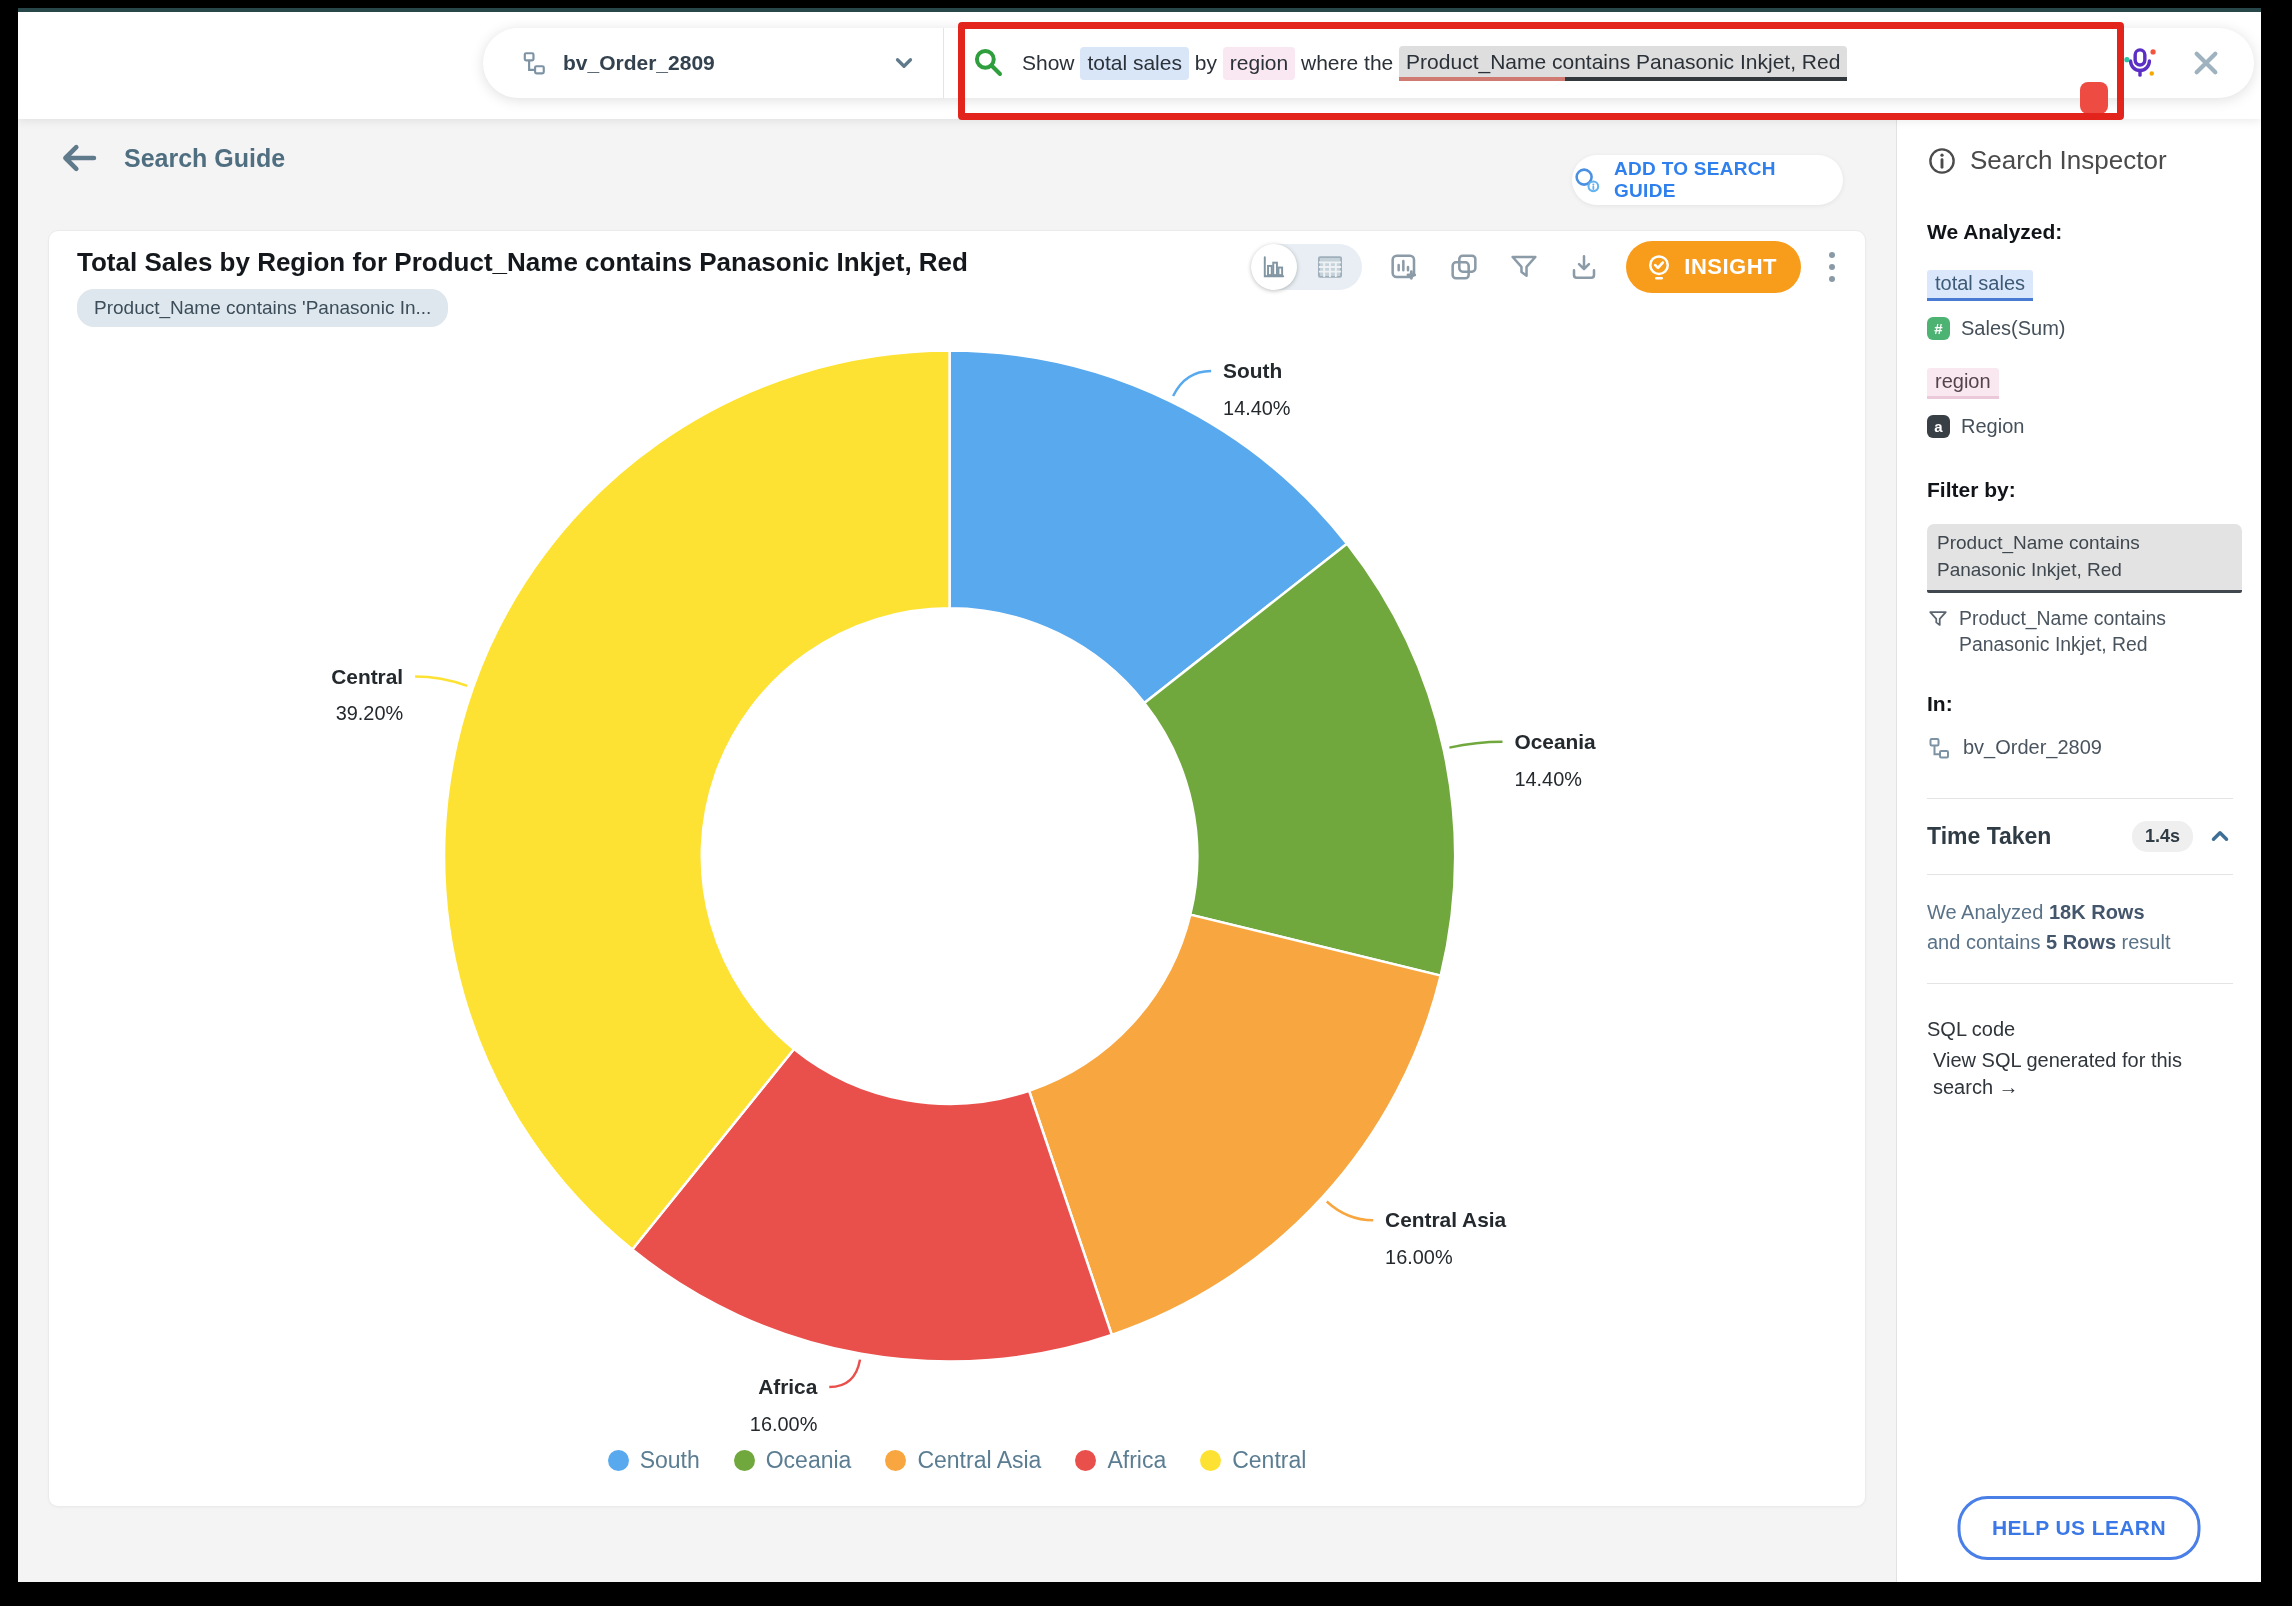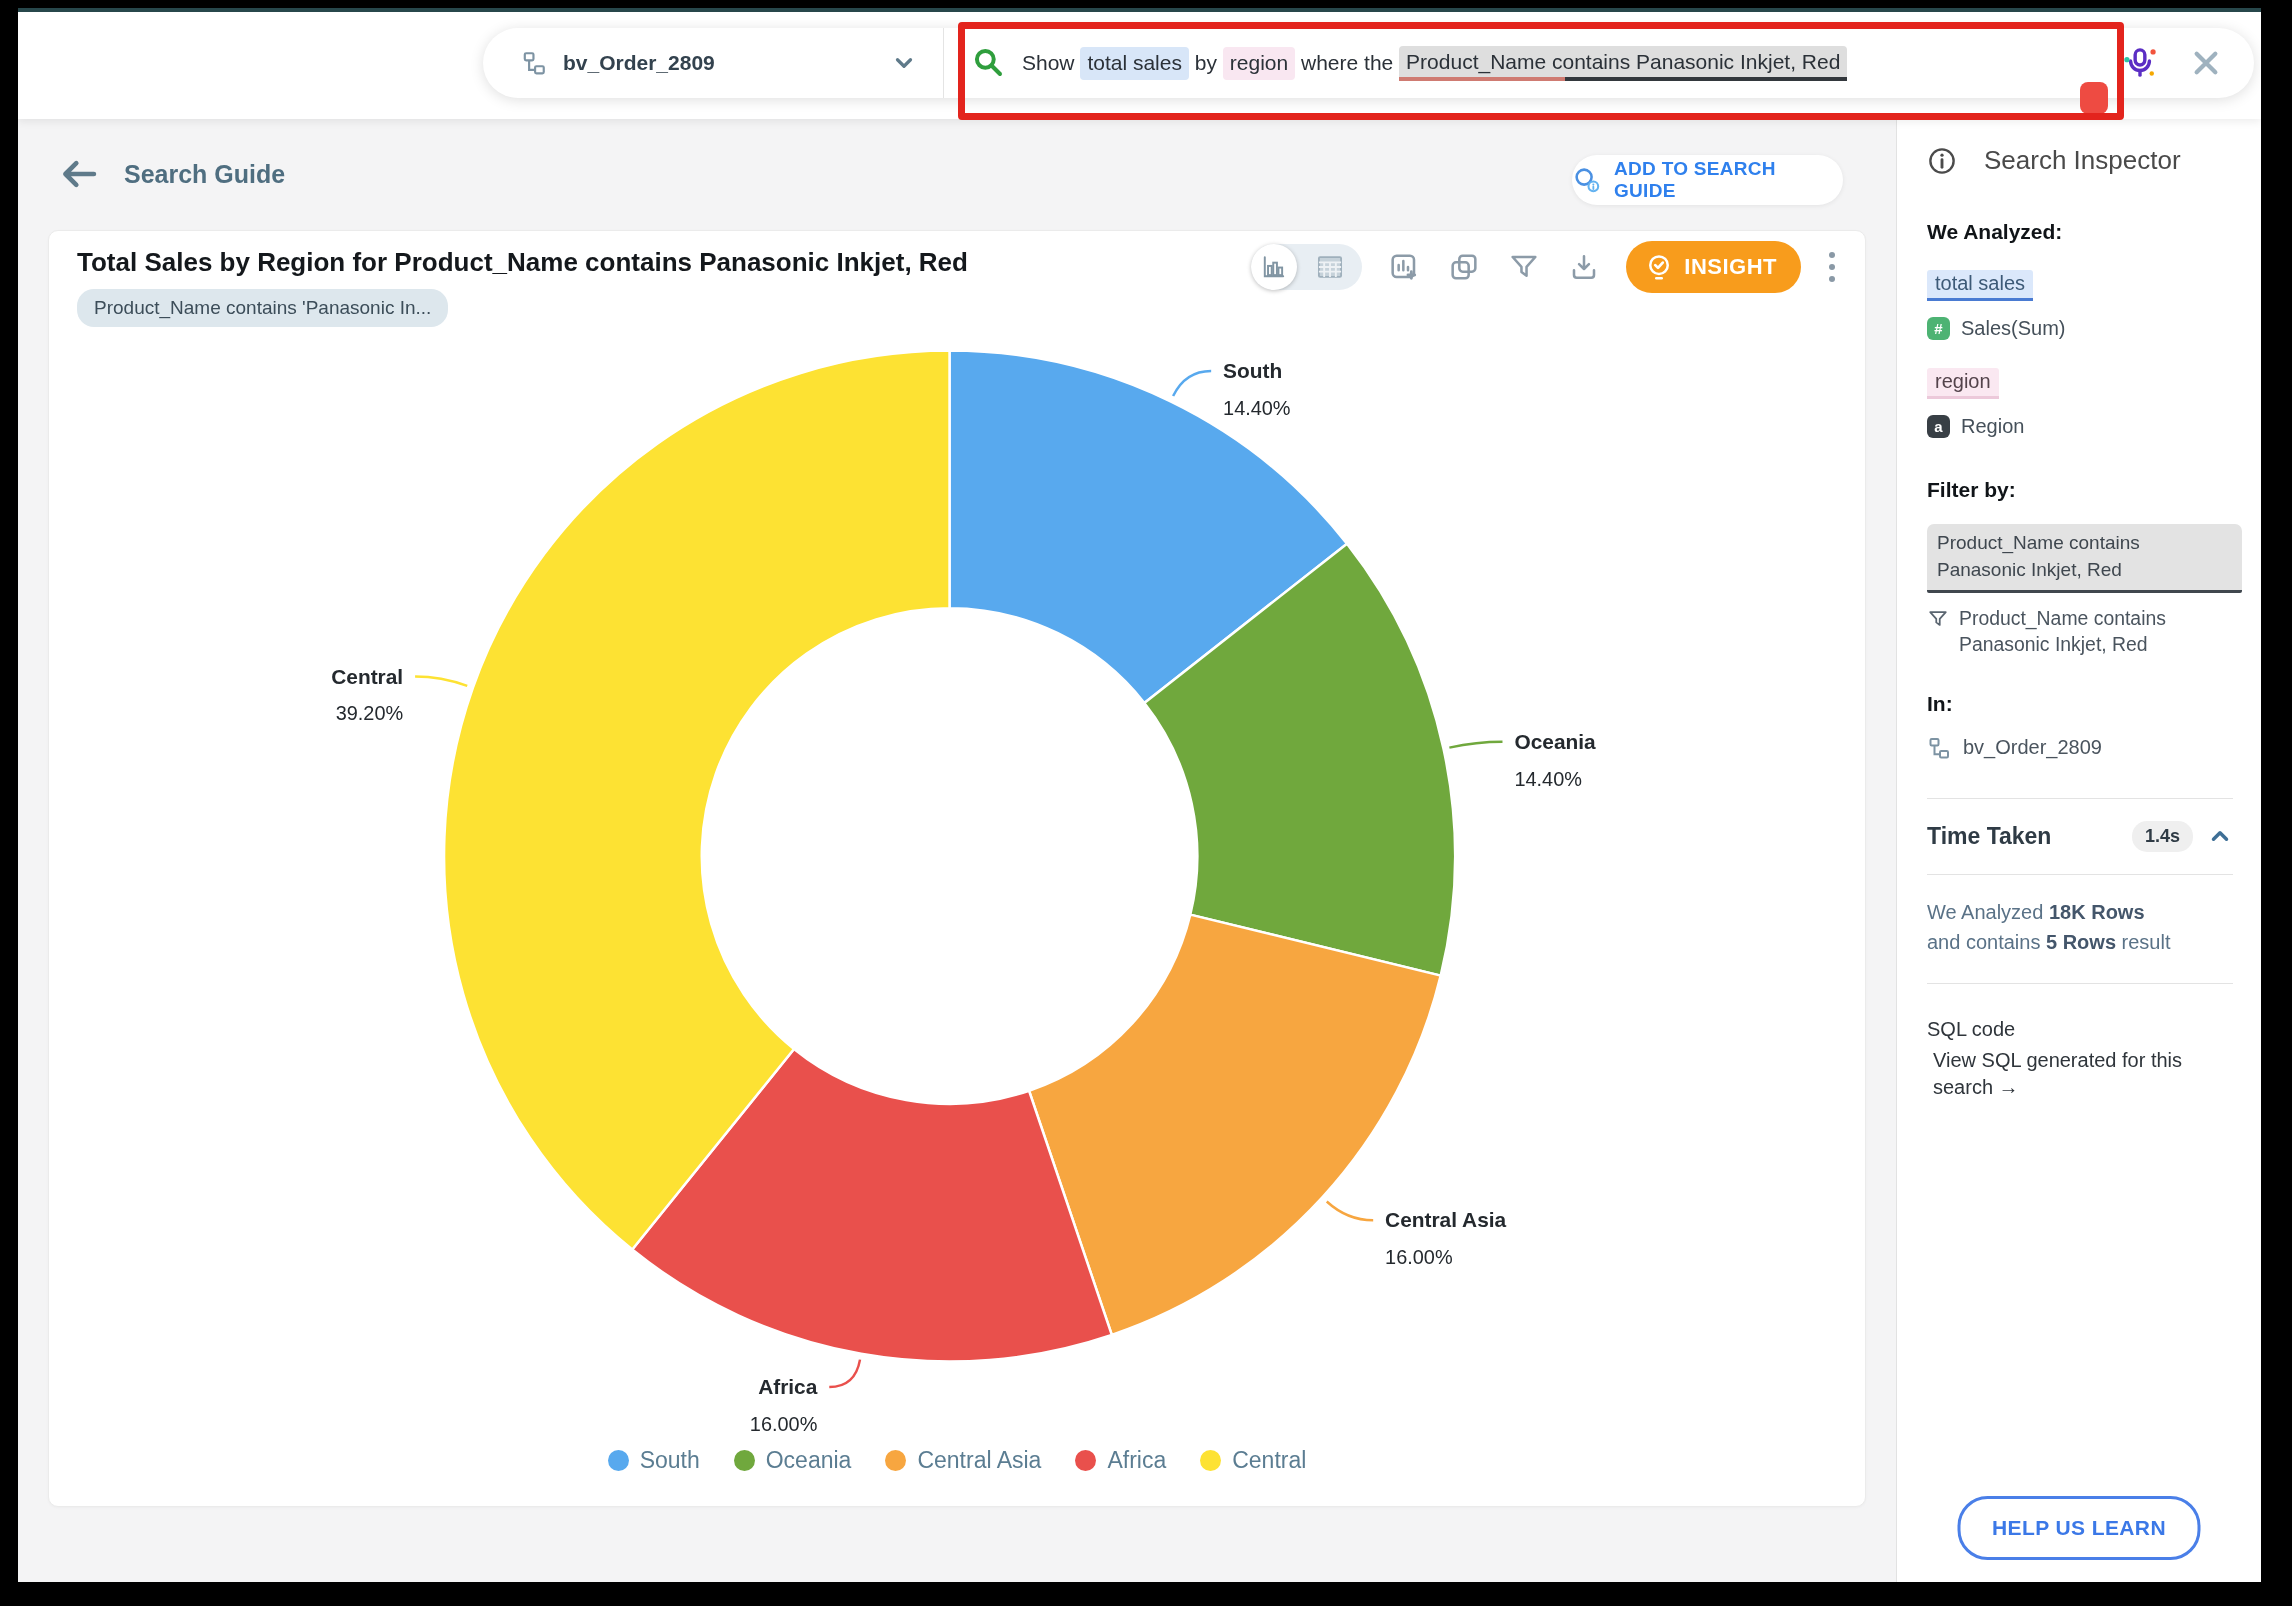--- a/index.html
+++ b/index.html
@@ -24,21 +24,21 @@
   .tb-icons{display:flex;align-items:center;gap:30px;padding-right:30px;}
   
   .anno-rect{position:absolute;left:940px;top:14px;width:1152px;height:84px;border:7px solid #e3241d;border-radius:4px;z-index:8;pointer-events:none;}
   .anno-handle{position:absolute;left:2062px;top:74px;width:28px;height:32px;background:#ee4b42;border-radius:8px;z-index:7;}
 
   
   .main{position:absolute;left:0;top:111px;width:1878px;height:1463px;background:#f4f4f5;}
   .panel{position:absolute;left:1878px;top:111px;width:365px;height:1463px;background:#fff;border-left:1px solid #e2e2e2;box-sizing:border-box;padding:26px 28px 0 30px;}
 
   
-  .guide-row{position:absolute;left:42px;top:40px;display:flex;align-items:center;gap:26px;cursor:pointer;}
+  .guide-row{position:absolute;left:42px;top:24px;display:flex;align-items:center;gap:26px;cursor:pointer;}
   .guide-title{font-size:25px;font-weight:700;color:#4f6e80;}
   .add-guide{position:absolute;left:1554px;top:36px;width:271px;height:50px;background:#fff;border-radius:26px;
      box-shadow:0 1px 5px rgba(0,0,0,.07);display:flex;align-items:center;justify-content:center;gap:12px;cursor:pointer;}
   .add-guide span{font-size:19px;font-weight:700;color:#2f80ed;letter-spacing:0.3px;}
 
   
   .card{position:absolute;left:30px;top:111px;width:1818px;height:1277px;background:#fff;border:1px solid #ebebeb;border-radius:10px;box-sizing:border-box;box-shadow:0 1px 3px rgba(0,0,0,.03);}
   .card-title{position:absolute;left:28px;top:16px;font-size:26px;font-weight:600;color:#14181c;}
   .filter-chip{position:absolute;left:28px;top:58px;background:#dde7ed;color:#3c4d59;font-size:19px;padding:8px 17px;border-radius:17px;}
   .toolbar{position:absolute;right:26px;top:10px;display:flex;align-items:center;gap:24px;}
@@ -53,21 +53,21 @@
 
   .chart-svg{position:absolute;left:0;top:0;width:1818px;height:1277px;}
   .lbl-name{font-family:"Liberation Sans",sans-serif;font-size:21px;font-weight:700;fill:#24292e;}
   .lbl-pct{font-family:"Liberation Sans",sans-serif;font-size:20px;font-weight:500;fill:#24292e;}
   .legend{position:absolute;left:0;top:1216px;width:100%;display:flex;justify-content:center;gap:34px;}
   .legend .item{display:flex;align-items:center;gap:11px;cursor:pointer;}
   .legend .dot{width:21px;height:21px;border-radius:50%;}
   .legend .lab{font-size:23px;color:#5b7d92;}
 
   
-  .insp-head{display:flex;align-items:center;gap:27px;}
+  .insp-head{display:flex;align-items:center;gap:13px;}
   .insp-title{font-size:26px;color:#4a4a4a;font-weight:500;}
   .sec-label{font-size:21px;font-weight:700;color:#101418;margin-top:44px;}
   .tok-chip{display:inline-block;font-size:20px;padding:2px 8px 3px;border-radius:3px 3px 0 0;margin-top:26px;}
   .tok-blue{background:#dbe8fb;border-bottom:3px solid #4a7bd2;color:#3d5a77;}
   .tok-pink{background:#fae8f1;border-bottom:3px solid #ecc9da;color:#53434b;margin-top:28px;}
   .tok-row{display:flex;align-items:center;gap:11px;margin-top:16px;}
   .badge{width:23px;height:23px;border-radius:6px;display:flex;align-items:center;justify-content:center;color:#fff;font-size:15px;font-weight:700;}
   .badge-num{background:#4db373;}
   .badge-attr{background:#383f45;}
   .tok-field{font-size:20px;color:#45505a;}

